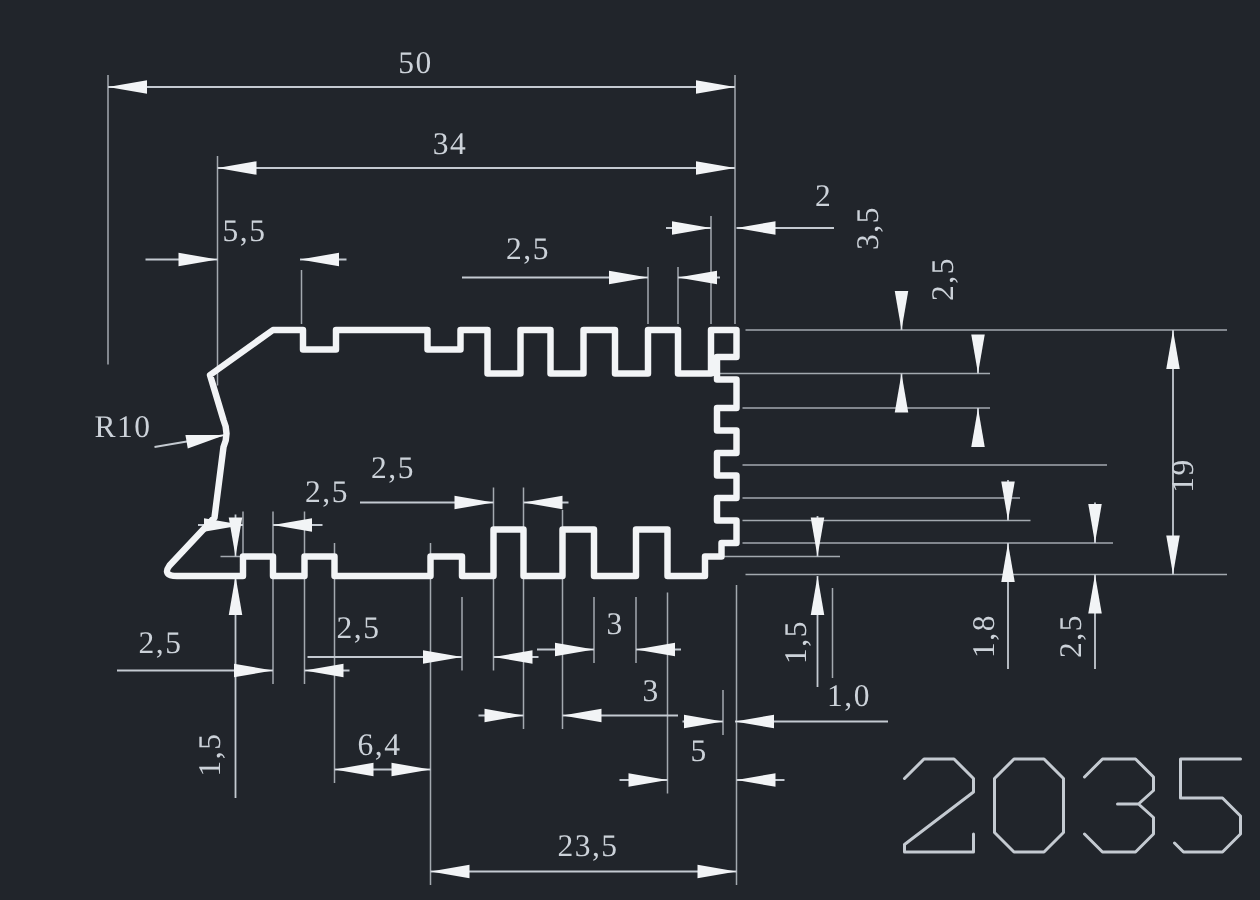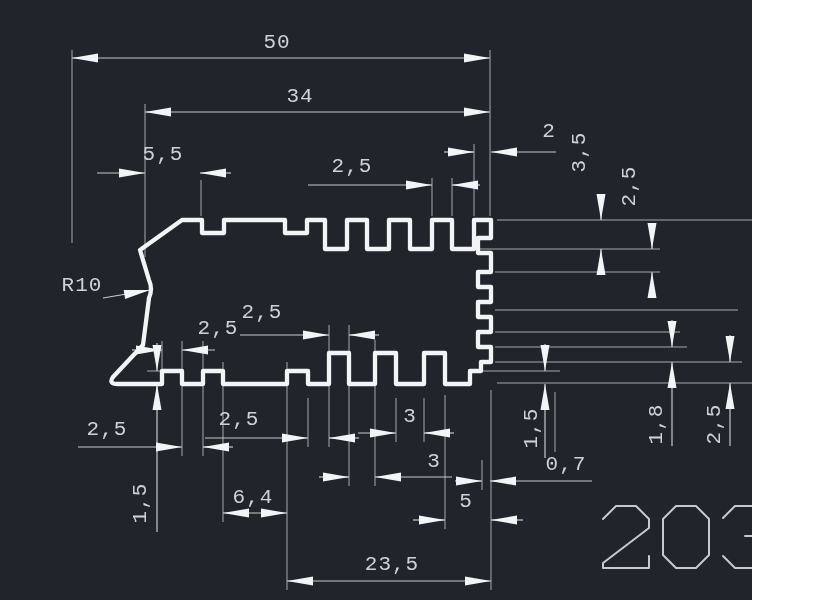--- a/index.html
+++ b/index.html
@@ -1,19 +1,19 @@
 <!DOCTYPE html>
 <html><head>
 <meta charset="utf-8">
 <style>
   html,body{margin:0;padding:0;}
   #viewport{
-    position:relative; width:752px; height:600px; overflow:hidden;
+    position:relative; width:840px; height:600px; overflow:hidden;
     background:var(--bg,#21252b);
-    font-family:Liberation Mono, monospace;
+    font-family:Liberation Serif, serif;
   }
   svg{position:absolute;left:0;top:0;}
   .p{fill:none;stroke:var(--line,#f2f4f6);stroke-width:4.3;stroke-linejoin:round;stroke-linecap:round;}
   .x{stroke:var(--dim,#c4cad1);stroke-width:1;opacity:.8;}
   .d{stroke:var(--dim,#c4cad1);stroke-width:1.2;}
   .arr{fill:var(--line,#f2f4f6);}
   .pn{fill:none;stroke:var(--dim,#c4cad1);stroke-width:2;stroke-linejoin:round;stroke-linecap:round;}
   .lbl{
     position:absolute; transform:translate(-50%,-50%);
     color:var(--text,#ccd2d9); font-size:21px; letter-spacing:1px; white-space:nowrap;
@@ -191,16 +191,16 @@
   <span class="lbl" style="left:262px;top:312px">2,5</span>
   <span class="lbl" style="left:107px;top:429px">2,5</span>
   <span class="lbl" style="left:239px;top:419px">2,5</span>
   <span class="lbl" style="left:410px;top:416px">3</span>
   <span class="lbl" style="left:434px;top:461px">3</span>
   <span class="lbl rot" style="left:140px;top:503px">1,5</span>
   <span class="lbl" style="left:253px;top:497px">6,4</span>
   <span class="lbl" style="left:466px;top:501px">5</span>
   <span class="lbl" style="left:392px;top:564px">23,5</span>
   <span class="lbl rot" style="left:531px;top:428px">1,5</span>
-  <span class="lbl" style="left:566px;top:464px">0,7</span>
+  <span class="lbl" style="left:566px;top:464px">1,0</span>
   <span class="lbl rot" style="left:656px;top:424px">1,8</span>
   <span class="lbl rot" style="left:714px;top:424px">2,5</span>
 </div>
 
 </body></html>

